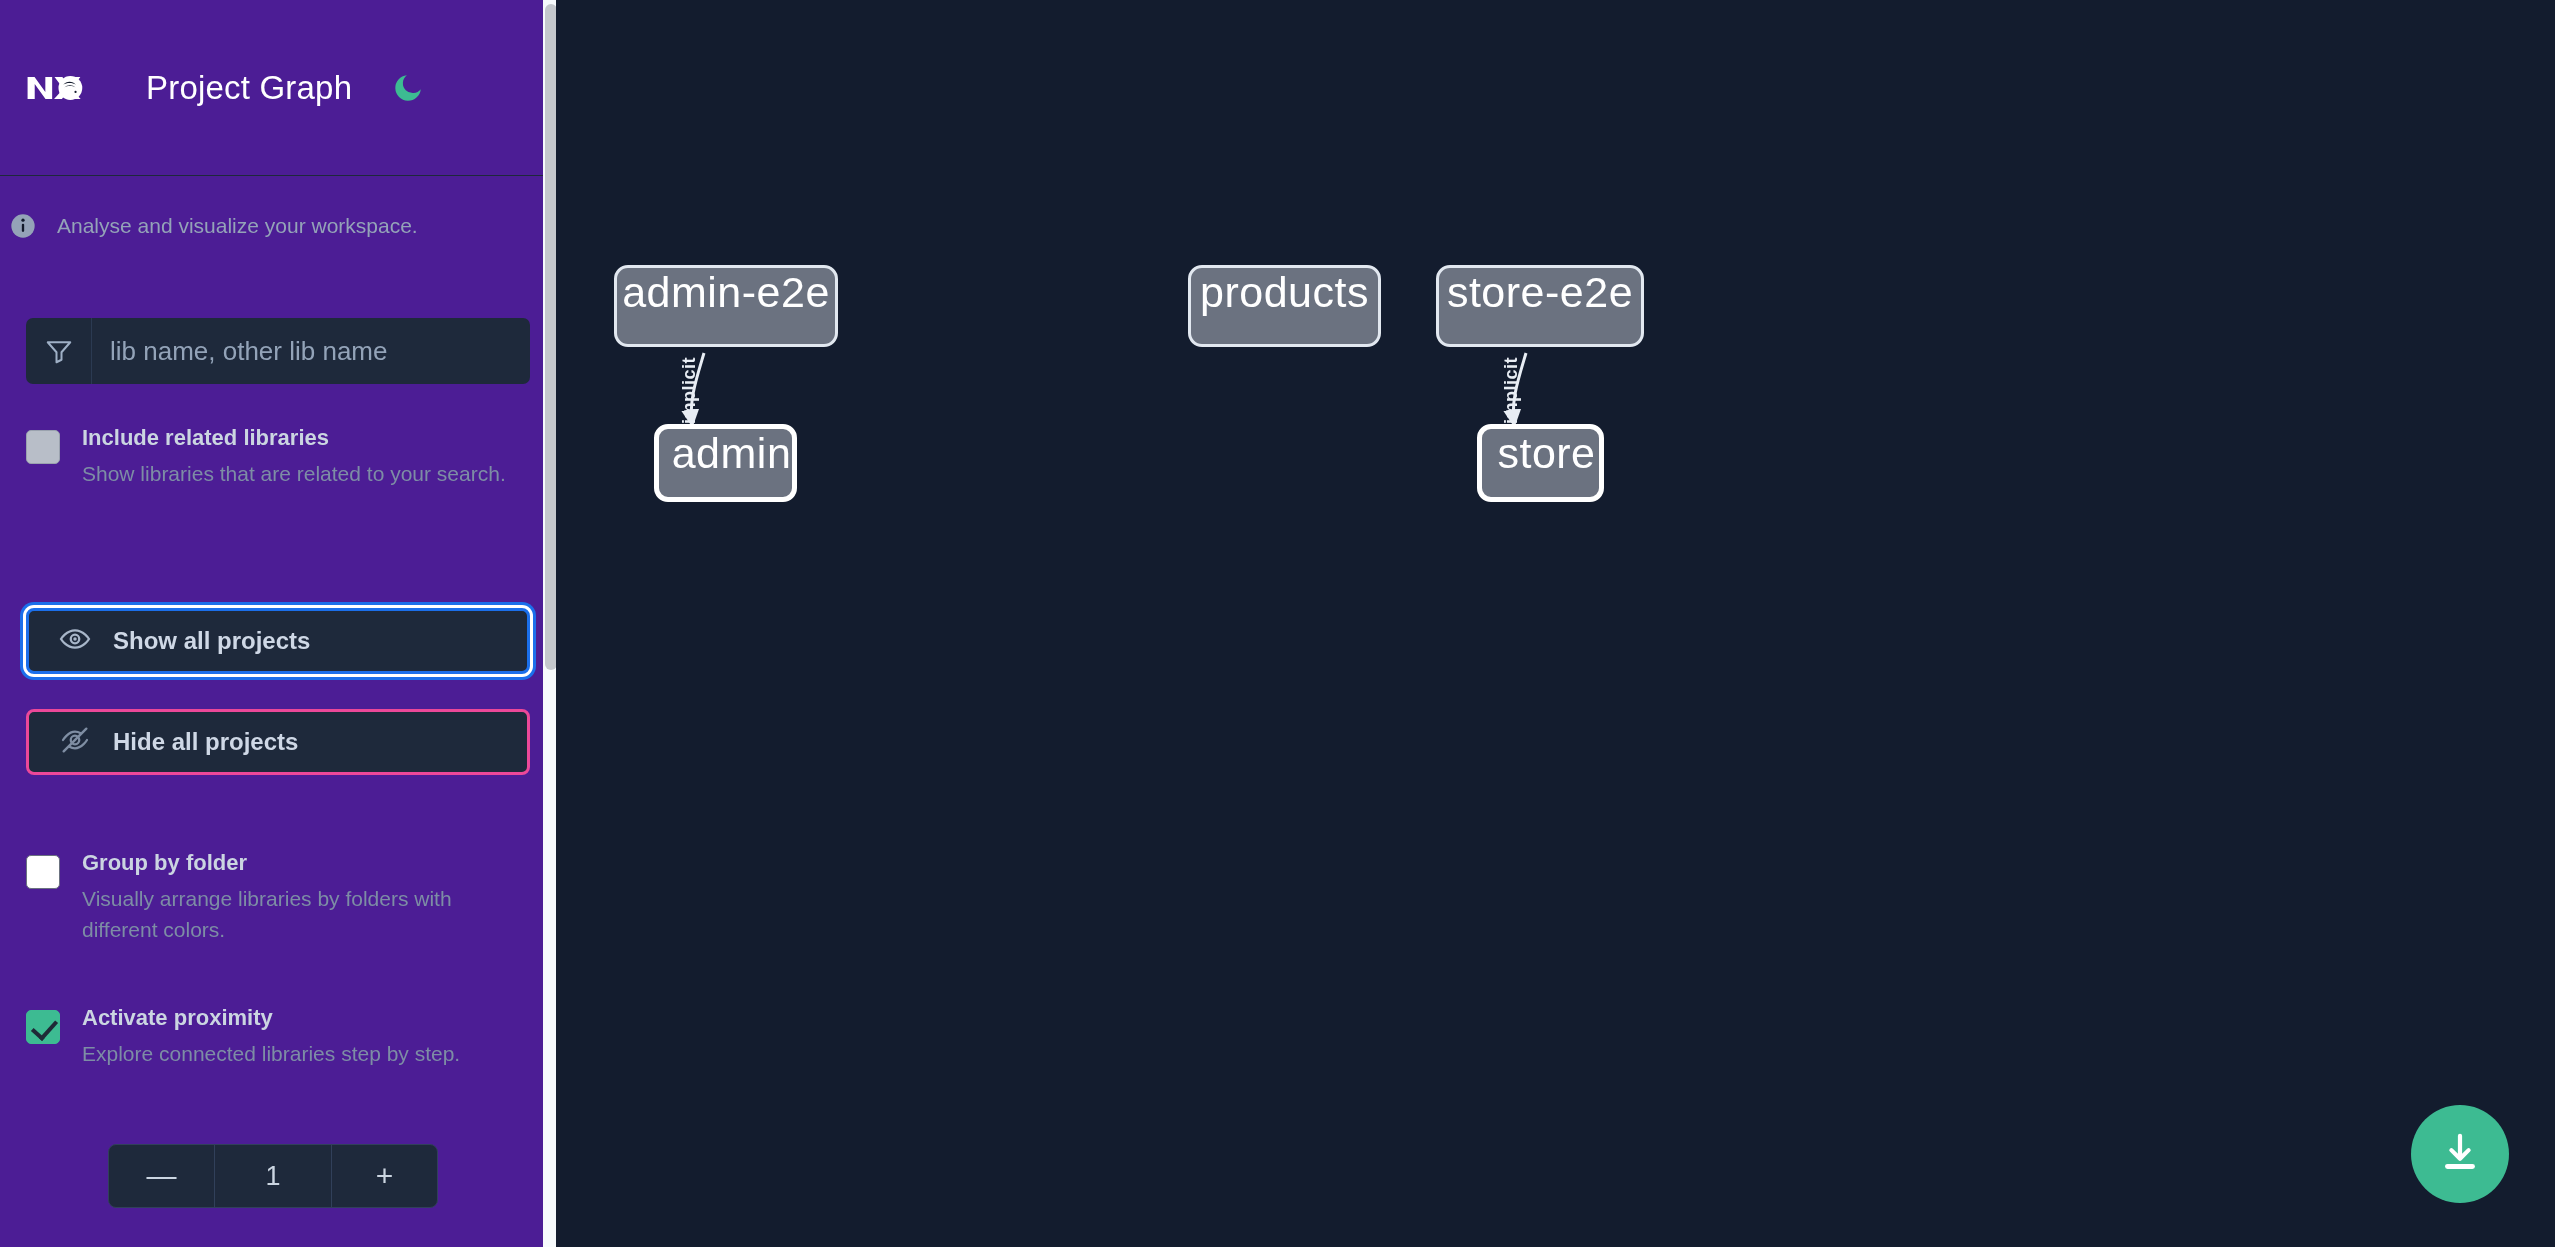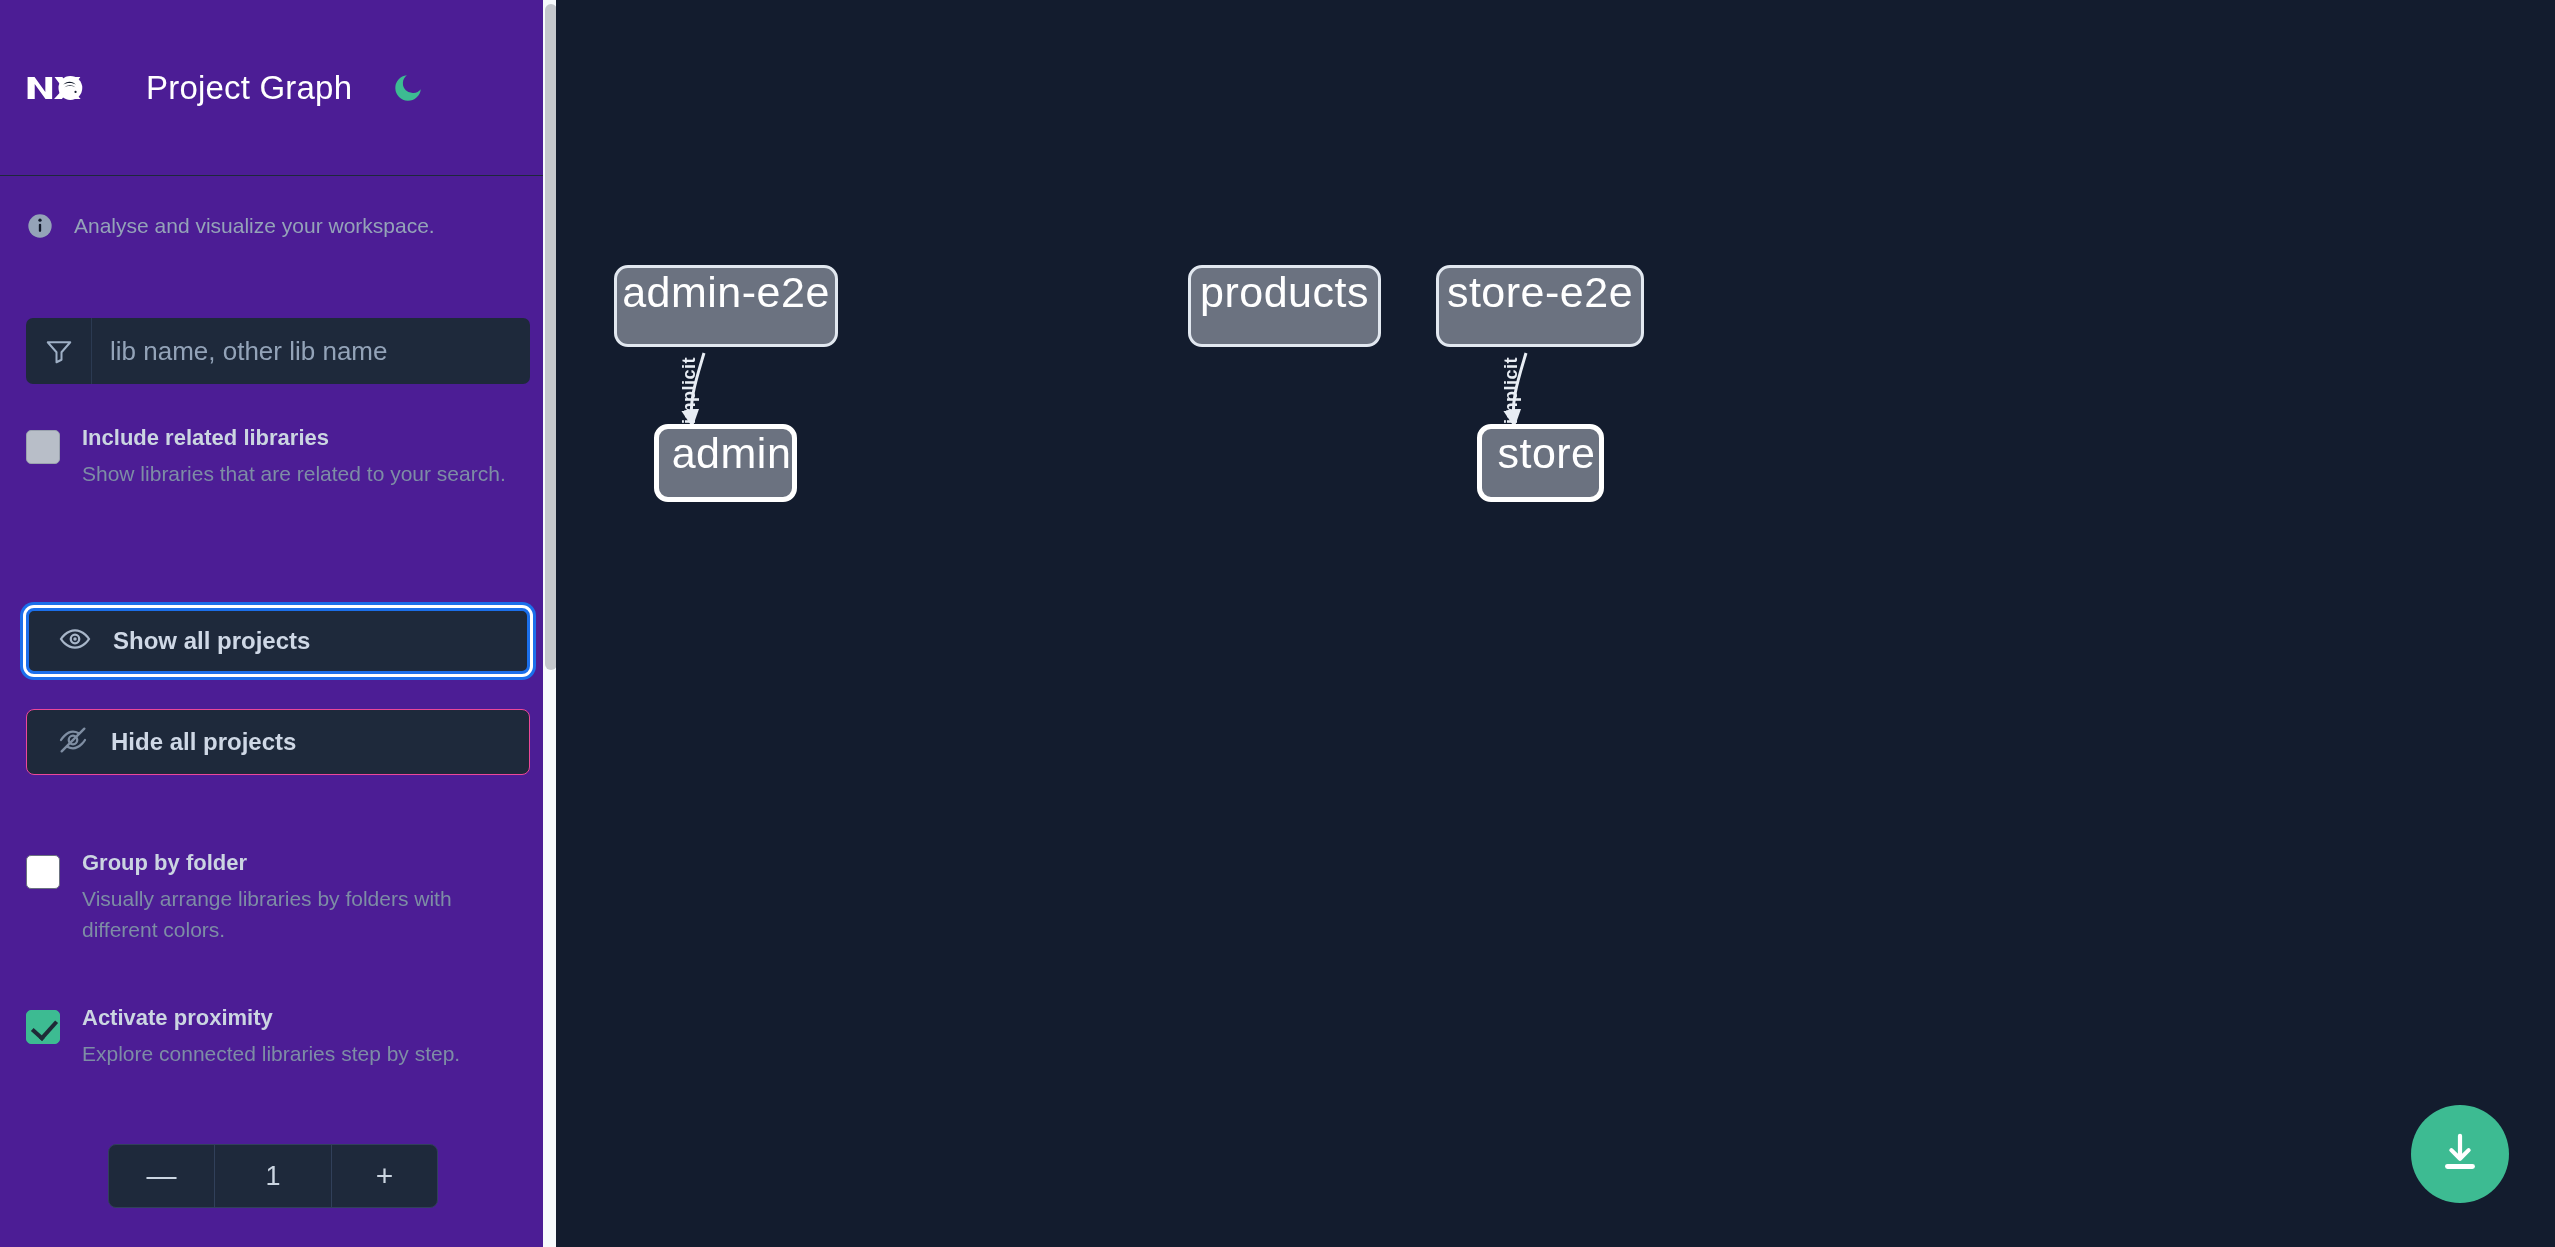--- a/index.html
+++ b/index.html
@@ -42,21 +42,21 @@
     margin-left: 36px;
     width: 40px; height: 40px;
     display: flex; align-items: center; justify-content: center;
     cursor: pointer;
   }
 
   .tagline-row {
     height: 100px;
     display: flex;
     align-items: center;
-    padding-left: 26px;
+    padding-left: 9px;
   }
   .info-icon { width: 28px; height: 28px; flex: 0 0 28px; }
   .tagline-text {
     margin-left: 20px;
     font-size: 21px;
     color: #94a3b8;
   }
 
   
   .filter-wrap {
@@ -126,21 +126,21 @@
     margin-top: 7px;
     max-width: 450px;
   }
 
   
   .big-btn {
     position: absolute;
     left: 26px;
     width: 504px; height: 66px;
     background: #1e293b;
-    border: 1px solid #ec4899;
+    border: 3px solid #ec4899;
     border-radius: 8px;
     display: flex;
     align-items: center;
     padding-left: 30px;
     cursor: pointer;
   }
   .big-btn .lbl {
     margin-left: 22px;
     font-size: 24px;
     font-weight: bold;

